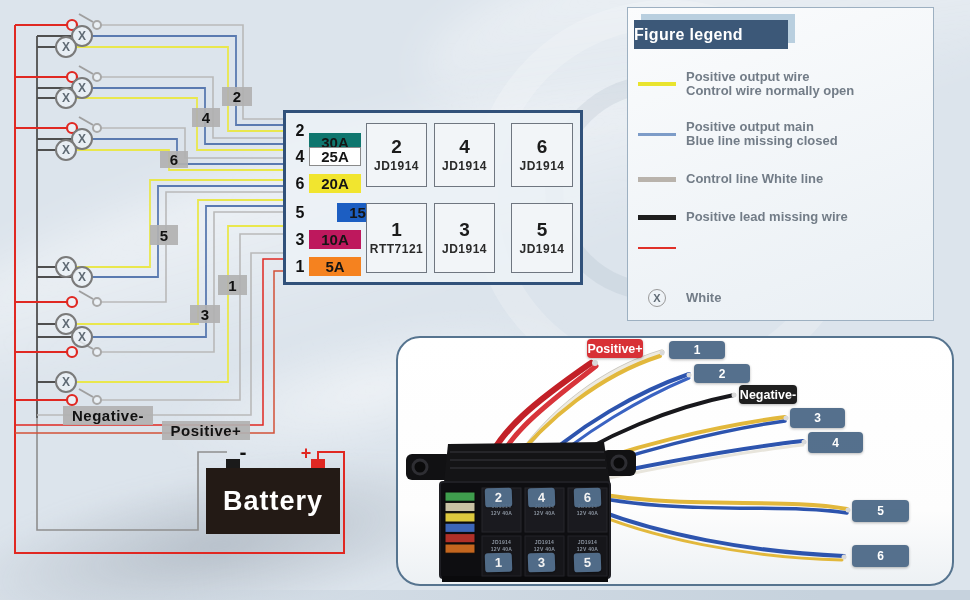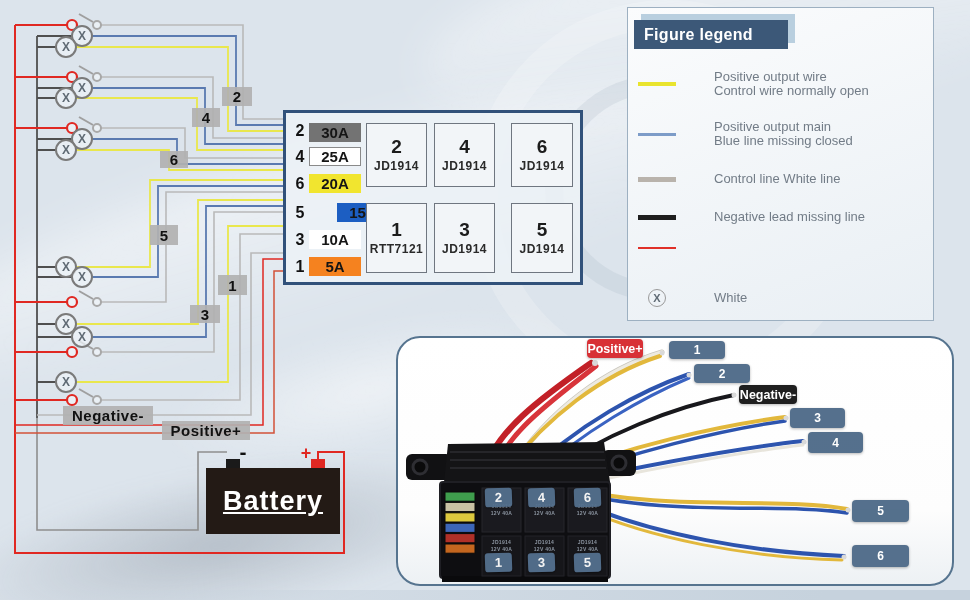--- a/index.html
+++ b/index.html
@@ -39,25 +39,25 @@
   
   .fusepanel{left:283px;top:110px;width:300px;height:175px;border:3px solid var(--panel-border);background:rgba(236,241,246,.88);box-sizing:border-box;}
   .fnum{position:absolute;width:16px;height:19px;font-weight:bold;font-size:16px;color:#111;text-align:center;line-height:19px;left:6px;}
   .fpill{position:absolute;left:23px;width:52px;height:19px;font-weight:bold;font-size:15px;color:#151515;display:flex;align-items:center;justify-content:center;box-sizing:border-box;}
   .rcell{position:absolute;background:#f2f5f8;border:1.5px solid #6f7680;box-sizing:border-box;display:flex;flex-direction:column;align-items:center;justify-content:center;gap:3px;}
   .rcell .rn{font-weight:bold;font-size:19px;color:#1c1c1c;line-height:18px;}
   .rcell .rm{font-weight:bold;font-size:12px;color:#2a2a2a;letter-spacing:.5px;}
   
   .legend{left:627px;top:7px;width:307px;height:314px;border:1.5px solid #9db0c1;background:linear-gradient(160deg,#fbfcfd,#e9eff4);box-sizing:border-box;}
   .ltitle-shadow{left:13px;top:6px;width:154px;height:29px;background:#b9cfdf;}
-  .ltitle{left:6px;top:12px;width:154px;height:29px;background:var(--legend-title-bg);color:#fff;font-weight:bold;font-size:16px;line-height:29px;padding-left:10px;box-sizing:border-box;letter-spacing:.3px;}
+  .ltitle{left:6px;top:12px;width:154px;height:29px;background:var(--legend-title-bg);color:#fff;font-weight:bold;font-size:16px;line-height:29px;box-sizing:border-box;letter-spacing:.3px;}
   .lrow{position:absolute;left:0;width:100%;display:flex;align-items:center;}
   .lswatchcell{width:58px;display:flex;justify-content:center;flex:none;}
   .lswatch{width:38px;}
-  .ltext{font-weight:normal;font-size:13px;color:#727c87;line-height:14px;margin-left:28px;}
+  .ltext{font-weight:bold;font-size:13px;color:#727c87;line-height:14px;}
   .lload{width:18px;height:18px;border:1.5px solid #9a9a9a;border-radius:50%;color:#5f6a74;font-weight:bold;font-size:11px;display:flex;align-items:center;justify-content:center;box-sizing:border-box;}
   
   .photo{left:396px;top:336px;width:558px;height:250px;border:2px solid #56748f;border-radius:24px;background:linear-gradient(180deg,#ffffff 0%,#fdfdfd 70%,#edf1f4 100%);box-sizing:border-box;overflow:hidden;}
   .ptag{position:absolute;background:var(--tag-blue);opacity:.95;border-radius:4px;color:#fff;font-weight:bold;font-size:12px;display:flex;align-items:center;justify-content:center;box-shadow:0 1px 3px rgba(0,0,0,.3);}
   .ptag-red{background:var(--tag-red);font-size:12.5px;}
   .ptag-black{background:var(--tag-black);font-size:12.5px;}
   .rtag{position:absolute;width:27px;height:19px;background:#54708e;opacity:.95;border-radius:3px;color:#fff;font-weight:bold;font-size:13px;display:flex;align-items:center;justify-content:center;transform:rotate(-2deg);box-shadow:0 1px 2px rgba(0,0,0,.4);}
   .rface{font-size:5px;fill:#8d96a2;font-weight:bold;text-anchor:middle;letter-spacing:.3px;}
 </style>
 </head>
@@ -179,34 +179,34 @@
       <div class="abs dlabel" style="left: 150px; top: 225px; width: 28px; height: 20px;">5</div>
       <div class="abs dlabel" style="left: 218px; top: 275px; width: 29px; height: 20px;">1</div>
       <div class="abs dlabel" style="left: 190px; top: 305px; width: 30px; height: 18px;">3</div>
     </div>
 
   <div class="abs buslabel" style="left:63px;top:406px;width:90px;height:19px;">Negative-</div>
   <div class="abs buslabel" style="left:162px;top:421px;width:88px;height:19px;">Positive+</div>
 
   <div class="abs bsign" style="left:236px;top:443px;width:14px;color:#111;">-</div>
   <div class="abs bsign" style="left:299px;top:444px;width:14px;color:#e02822;font-size:18px;">+</div>
-  <div class="abs battery" style="left:206px;top:468px;width:134px;height:66px;text-decoration:underline;">Battery</div>
+  <div class="abs battery" style="left:206px;top:468px;width:134px;height:66px;">Battery</div>
 
   <div class="abs fusepanel" style="position:absolute;">
     <div id="fuserows">
         <div class="fnum" style="top: 8px;">2</div>
-        <div class="fpill" style="top: 10px; background: #737373;">30A</div>
+        <div class="fpill" style="top: 20px; background: #0f766e;">30A</div>
         <div class="fnum" style="top: 34px;">4</div>
         <div class="fpill" style="top: 34px; background: rgb(255, 255, 255); border: 1.5px solid rgb(138, 138, 138);">25A</div>
         <div class="fnum" style="top: 61px;">6</div>
         <div class="fpill" style="top: 61px; background: rgb(241, 229, 47);">20A</div>
         <div class="fnum" style="top: 90px;">5</div>
         <div class="fpill" style="top: 90px; background: rgb(28, 94, 194); margin-left: 28px;">15A</div>
         <div class="fnum" style="top: 117px;">3</div>
-        <div class="fpill" style="top: 117px; background: #ffffff;">10A</div>
+        <div class="fpill" style="top: 117px; background: #be185d;">10A</div>
         <div class="fnum" style="top: 144px;">1</div>
         <div class="fpill" style="top: 144px; background: rgb(245, 130, 31);">5A</div>
       </div>
     <div id="relaycells">
         <div class="rcell" style="left: 80px; top: 10px; width: 61px; height: 64px;">
           <div class="rn">2</div>
           <div class="rm">JD1914</div>
         </div>
         <div class="rcell" style="left: 148px; top: 10px; width: 61px; height: 64px;">
           <div class="rn">4</div>
@@ -259,21 +259,21 @@
           </div>
           <div class="ltext">
             <div>Control line White line</div>
           </div>
         </div>
         <div class="lrow" style="top: 202px;">
           <div class="lswatchcell">
             <div class="lswatch" style="background: rgb(30, 30, 30); height: 5px;"></div>
           </div>
           <div class="ltext">
-            <div>Negative lead missing line</div>
+            <div>Positive lead missing wire</div>
           </div>
         </div>
         <div class="lrow" style="top: 239px;">
           <div class="lswatchcell">
             <div class="lswatch" style="background: rgb(224, 48, 40); height: 2px;"></div>
           </div>
         </div>
         <div class="lrow" style="top: 281px;">
           <div class="lswatchcell">
             <div class="lload">X</div>

